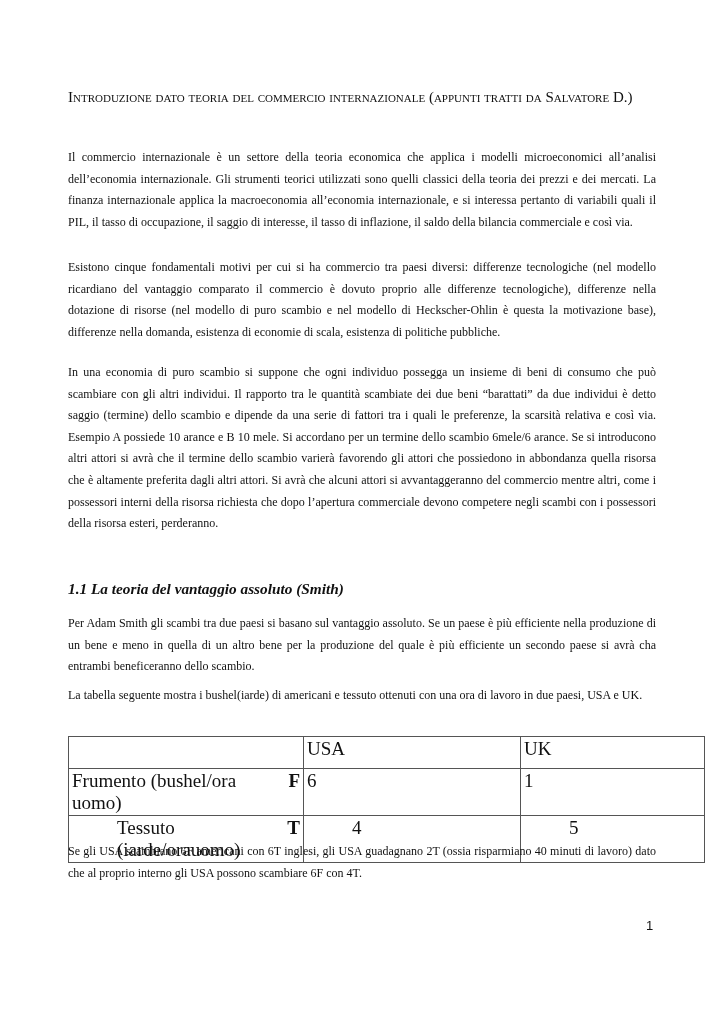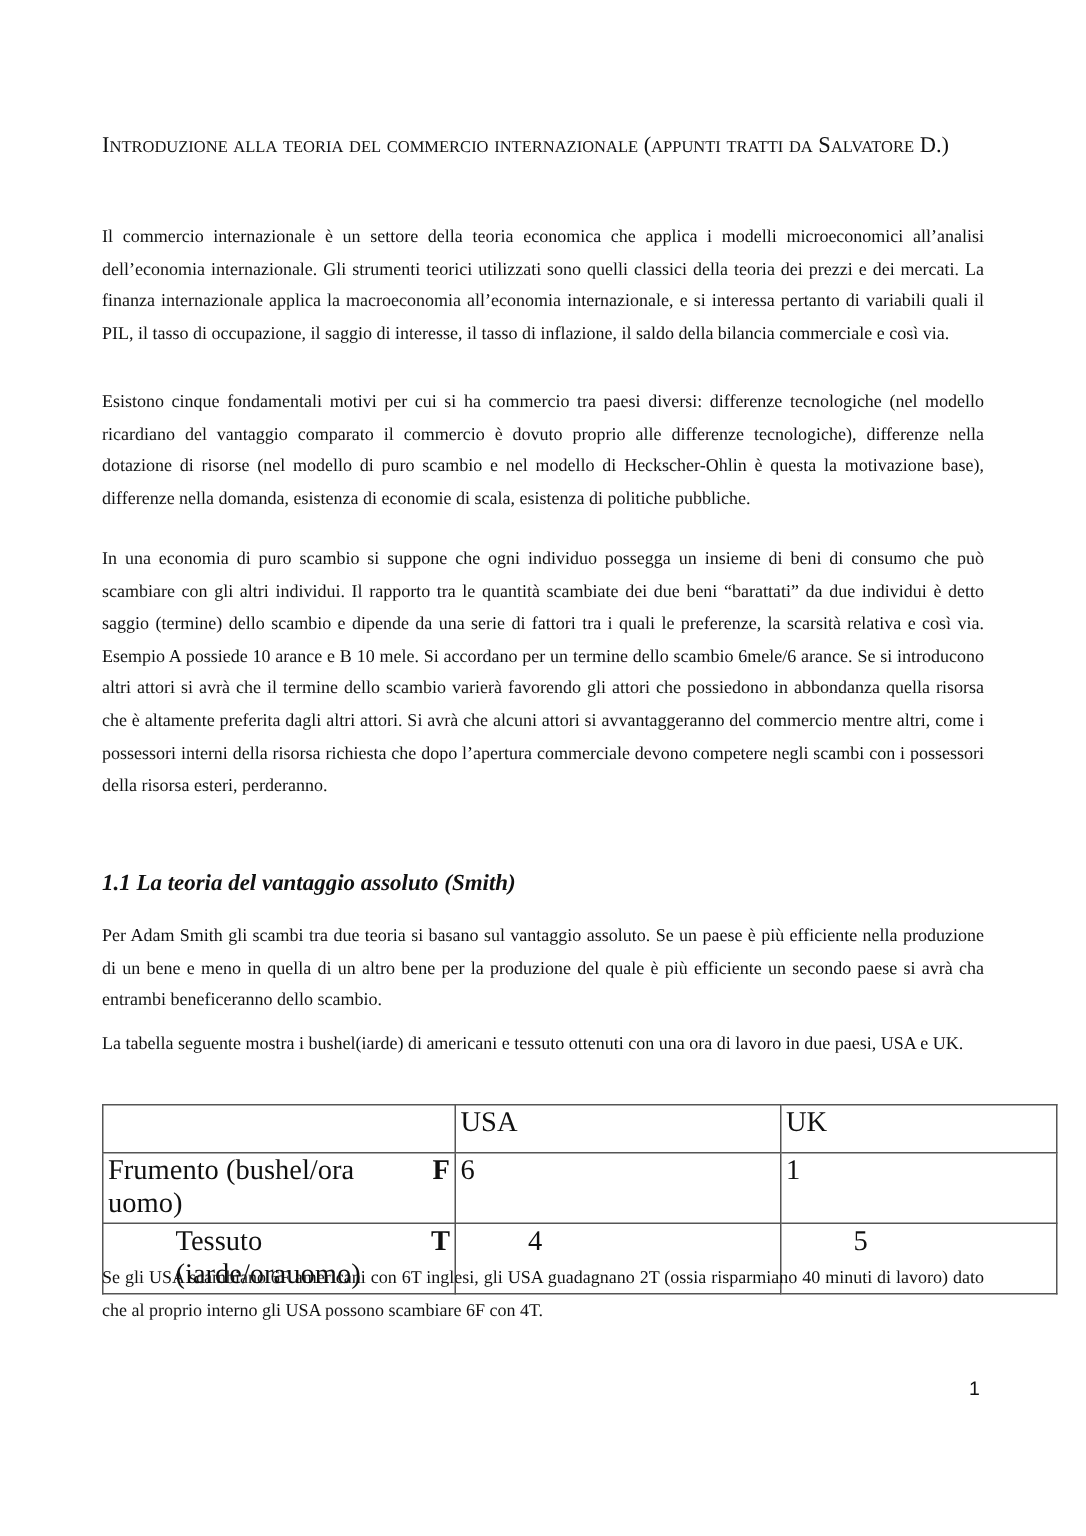--- a/index.html
+++ b/index.html
@@ -28,30 +28,30 @@
   .rowlabel b { font-weight: bold; }
   .p6 { top: 841px; }
   .pagenum { position: absolute; left: 646px; top: 918px; font-family: "Liberation Sans", "DejaVu Sans", sans-serif; font-size: 13px; }
 </style>
 </head>
 <body>
 
 <div class="page">
 
   <div class="title">
-    <span class="sc">Introduzione alla teoria del commercio internazionale (appunti tratti da Salvatore D.)</span>
+    <span class="sc">Introduzione dato teoria del commercio internazionale (appunti tratti da Salvatore D.)</span>
   </div>
 
   <p class="para p1">Il commercio internazionale è un settore della teoria economica che applica i modelli microeconomici all’analisi dell’economia internazionale.  Gli strumenti teorici utilizzati sono quelli classici della teoria dei prezzi e dei mercati. La finanza internazionale applica la macroeconomia all’economia internazionale, e si interessa pertanto di variabili quali il PIL, il tasso di occupazione, il saggio di interesse, il tasso di inflazione, il saldo della bilancia commerciale e così via.</p>
   <p class="para p2">Esistono cinque fondamentali motivi per cui si ha commercio tra paesi diversi: differenze tecnologiche (nel modello ricardiano del vantaggio comparato il commercio è dovuto proprio alle differenze tecnologiche), differenze nella dotazione di risorse (nel modello di puro scambio e nel modello di Heckscher-Ohlin è questa la motivazione base), differenze nella domanda, esistenza di economie di scala, esistenza di politiche pubbliche.</p>
   <p class="para p3">In una economia di puro scambio si suppone che ogni individuo possegga un insieme di beni di consumo che può scambiare con gli altri individui. Il rapporto tra le quantità scambiate dei due beni “barattati” da due individui è detto saggio (termine) dello scambio e dipende da una serie di fattori tra i quali le preferenze, la scarsità relativa e così via. Esempio A possiede 10 arance e B 10 mele. Si accordano per un termine dello scambio 6mele/6 arance. Se si introducono altri attori si avrà che il termine dello scambio varierà favorendo gli attori che possiedono in abbondanza quella risorsa che è altamente preferita dagli altri attori. Si avrà che alcuni attori si avvantaggeranno del commercio mentre altri, come i possessori interni della risorsa richiesta che dopo l’apertura commerciale devono competere negli scambi con i possessori della risorsa esteri, perderanno.</p>
 
   <h3 class="heading">1.1 La teoria del vantaggio assoluto (Smith)</h3>
 
-  <p class="para p4">Per Adam Smith gli scambi tra due teoria si basano sul vantaggio assoluto. Se un paese è più efficiente nella produzione di un bene e meno in quella di un altro bene per la produzione del quale è più efficiente un secondo paese si avrà cha entrambi beneficeranno dello scambio.</p>
+  <p class="para p4">Per Adam Smith gli scambi tra due paesi si basano sul vantaggio assoluto. Se un paese è più efficiente nella produzione di un bene e meno in quella di un altro bene per la produzione del quale è più efficiente un secondo paese si avrà cha entrambi beneficeranno dello scambio.</p>
   <p class="para p5">La tabella seguente mostra i bushel(iarde) di americani e tessuto ottenuti con una ora di lavoro in due paesi, USA e UK.</p>
 
   <table class="data">
     <tbody>
         <tr class="r0">
       <td class="c0"></td>
       <td class="c1">USA</td>
       <td class="c2">UK</td>
     </tr>
     <tr class="r1">

